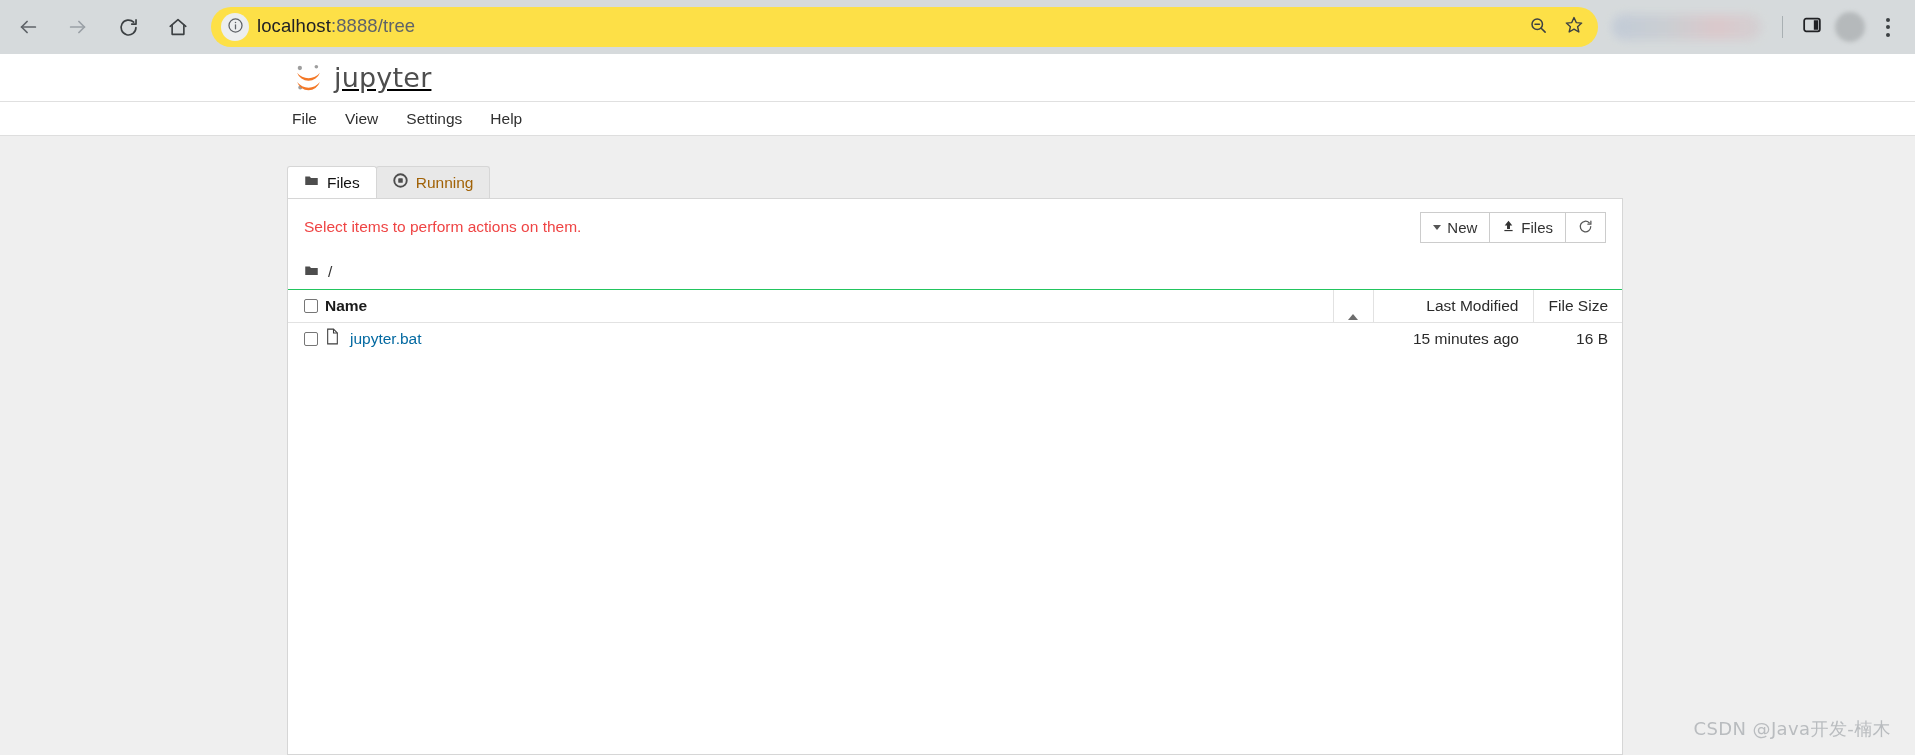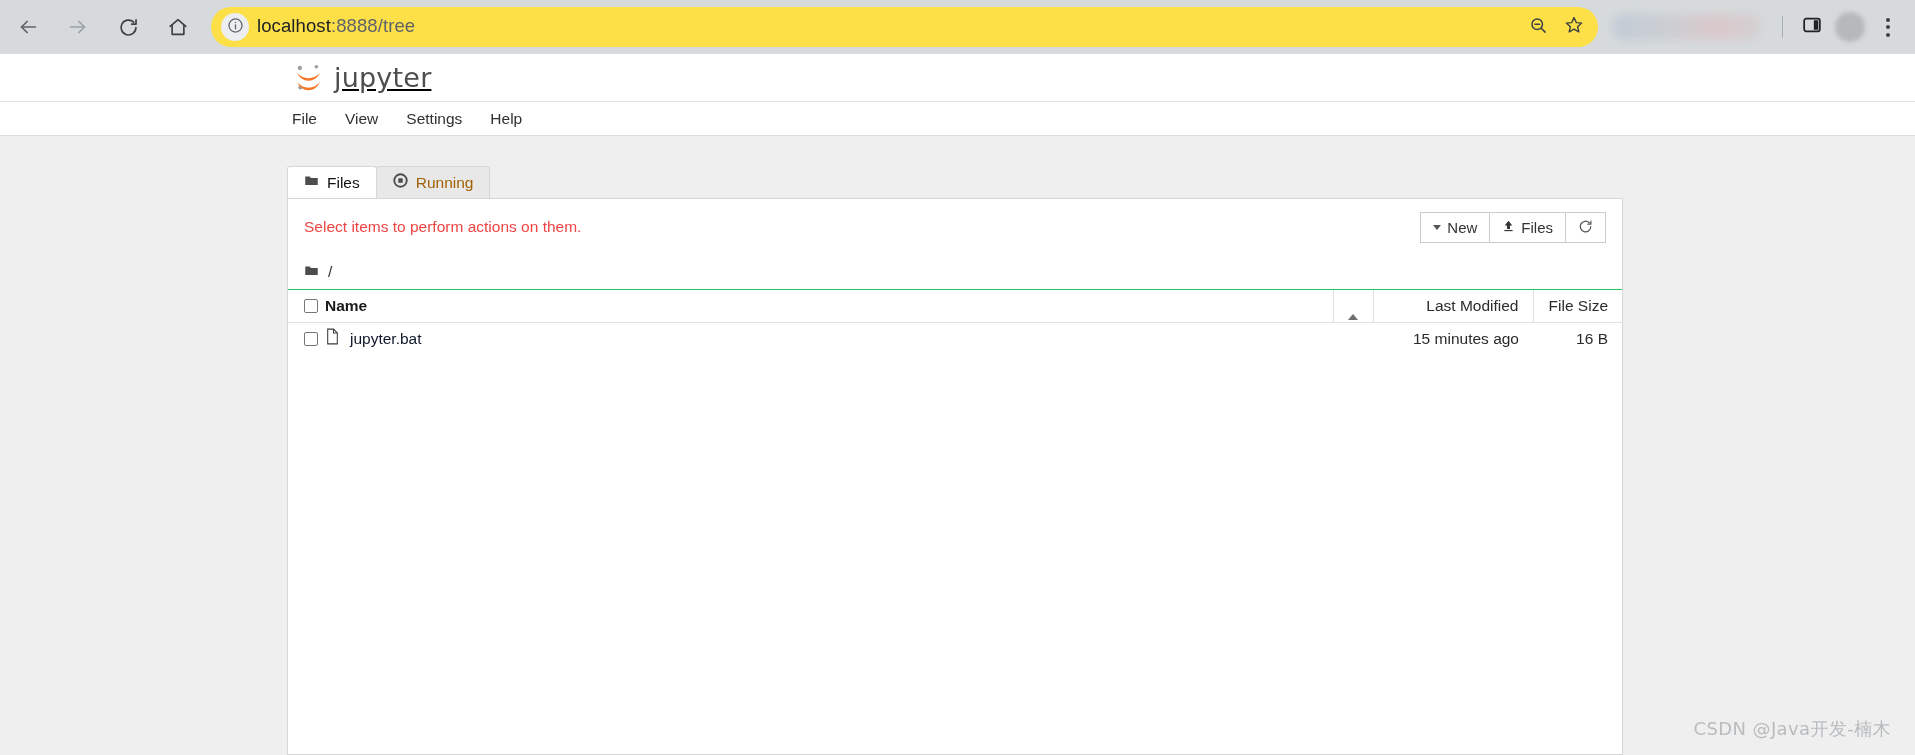--- a/index.html
+++ b/index.html
@@ -216,21 +216,21 @@
     background: #ffffff;
   }
   .jp-table thead th.col-check { width: 33px; padding-left: 16px; }
   .jp-table thead th.col-name  { padding-left: 4px; }
   .jp-table thead th.col-sort  { width: 40px; text-align: center; border-left: 1px solid #e2e2e2; }
   .jp-table thead th.col-mod   { width: 160px; text-align: right; padding-right: 14px; font-weight: 400; border-left: 1px solid #e2e2e2; color:#2b2b2b;}
   .jp-table thead th.col-size  { width: 89px; text-align: right; padding-right: 14px; font-weight: 400; border-left: 1px solid #e2e2e2; color:#2b2b2b;}
   .jp-table tbody td {
     height: 32px;
     font-size: 15.5px;
-    color: #0f172a;
+    color: #0369a1;
     padding: 0;
     vertical-align: middle;
     border: none;
   }
   .jp-table tbody td.c-check { padding-left: 16px; }
   .jp-table tbody td.c-name  { padding-left: 4px; }
   .jp-table tbody td.c-mod   { text-align: right; padding-right: 14px; color:#2b2b2b;}
   .jp-table tbody td.c-size  { text-align: right; padding-right: 14px; color:#2b2b2b;}
   .name-cell { display: flex; align-items: center; gap: 10px; }
 

